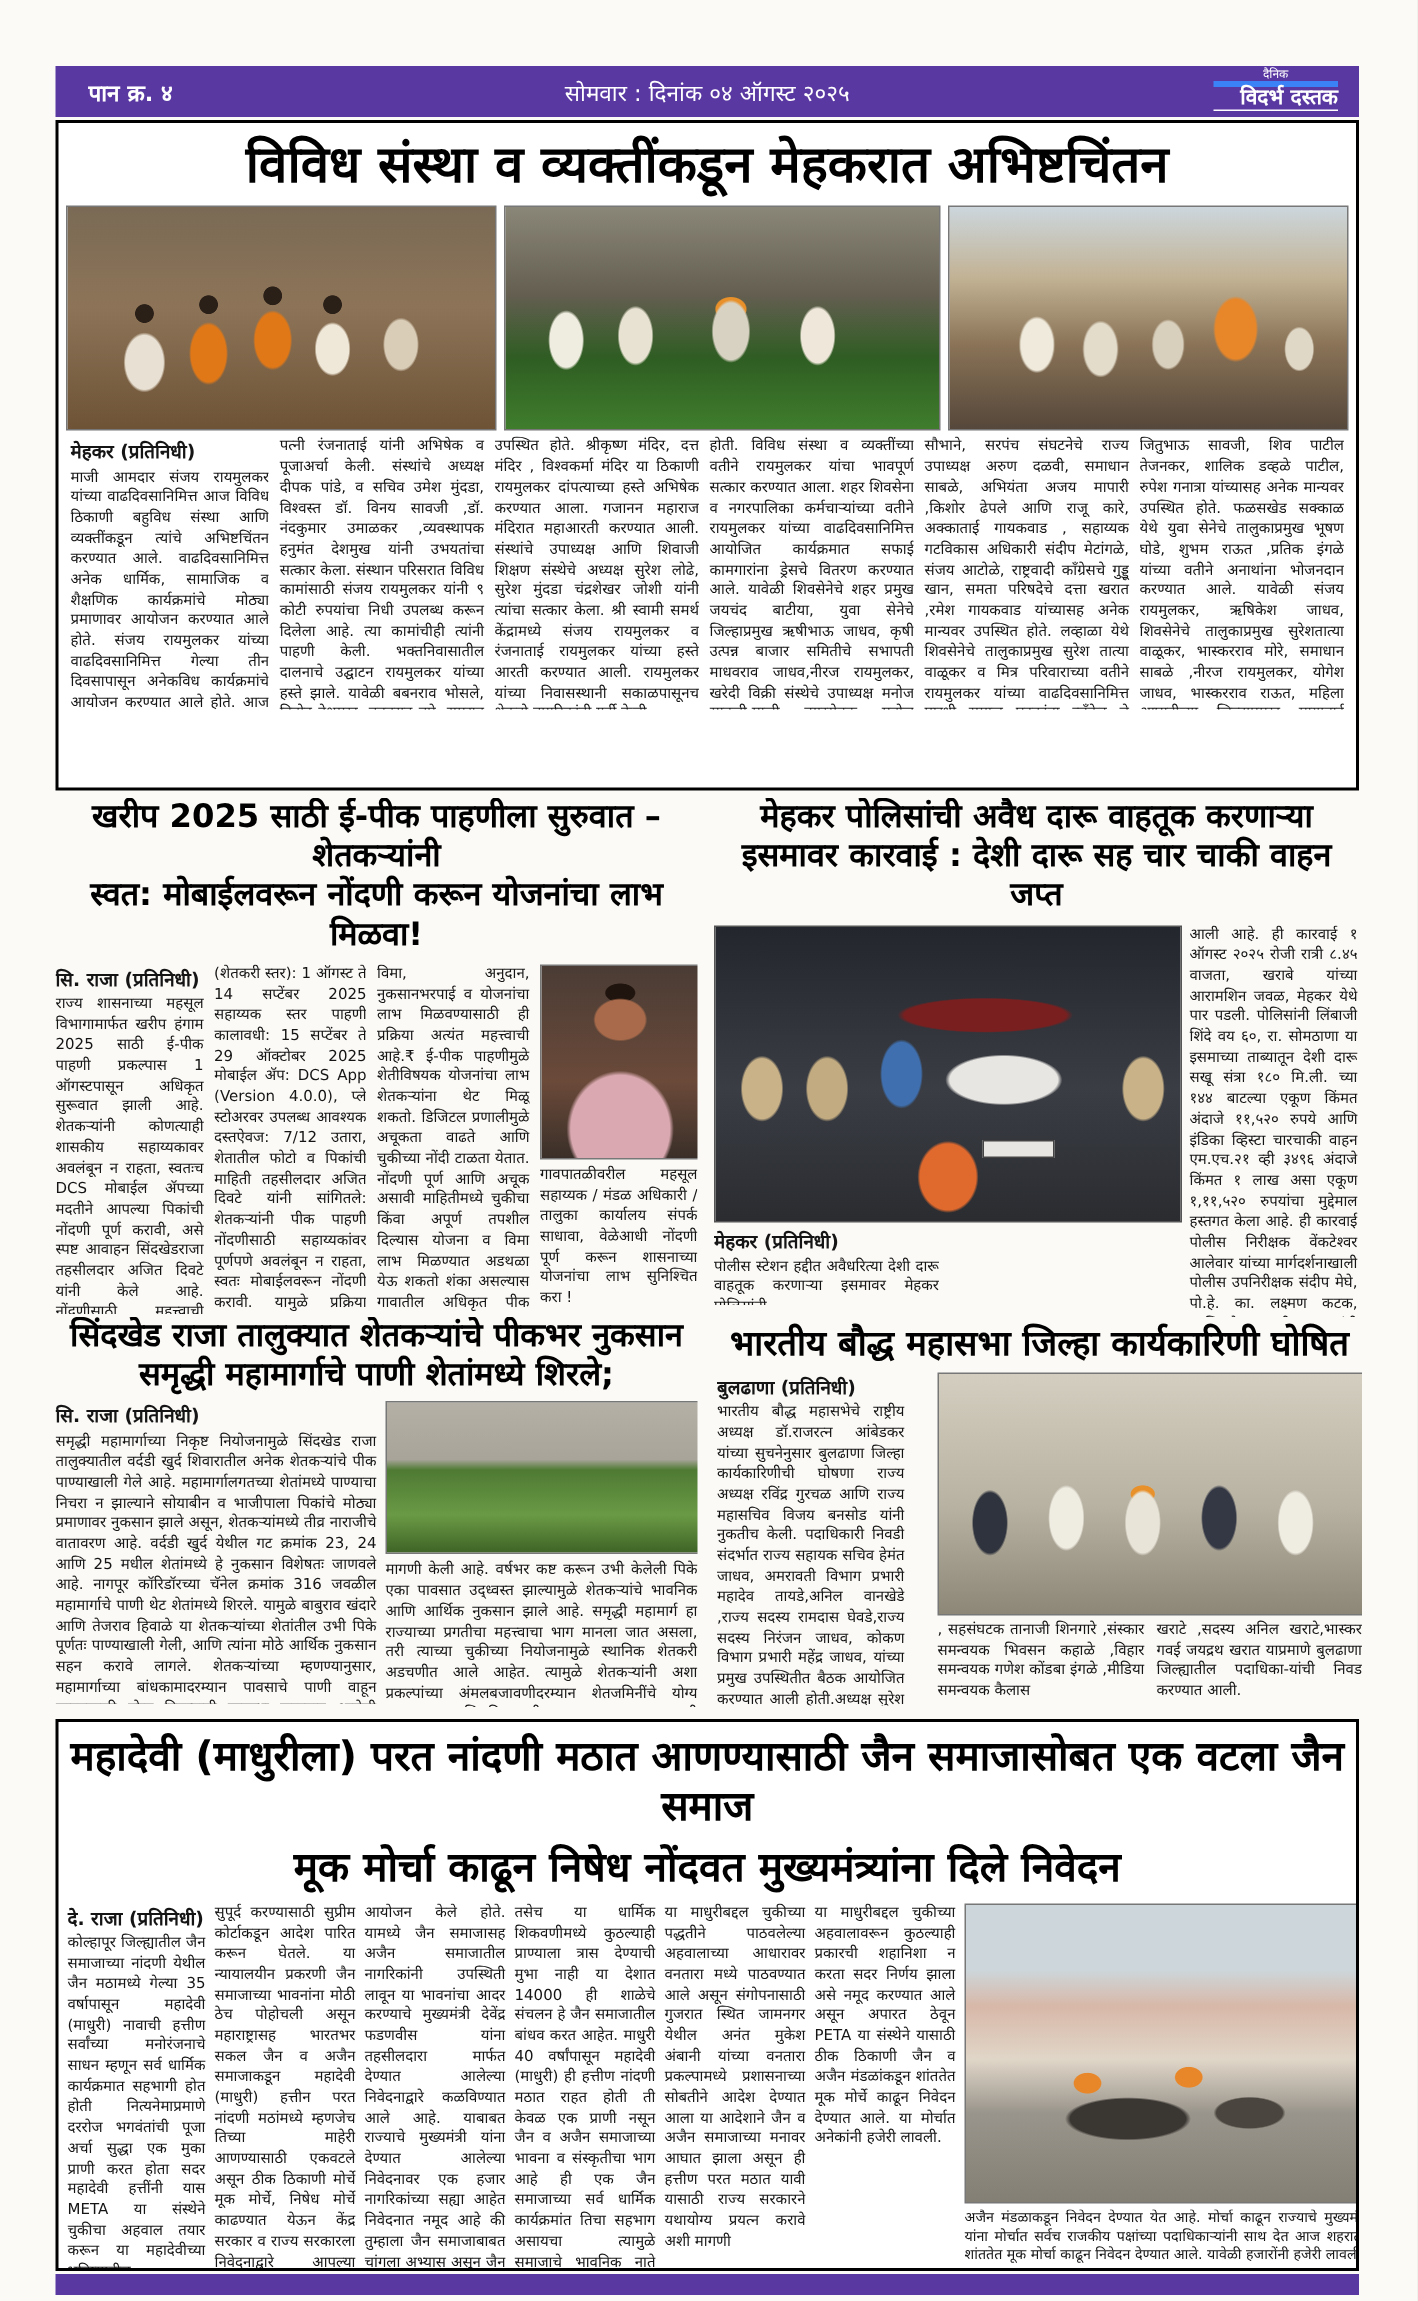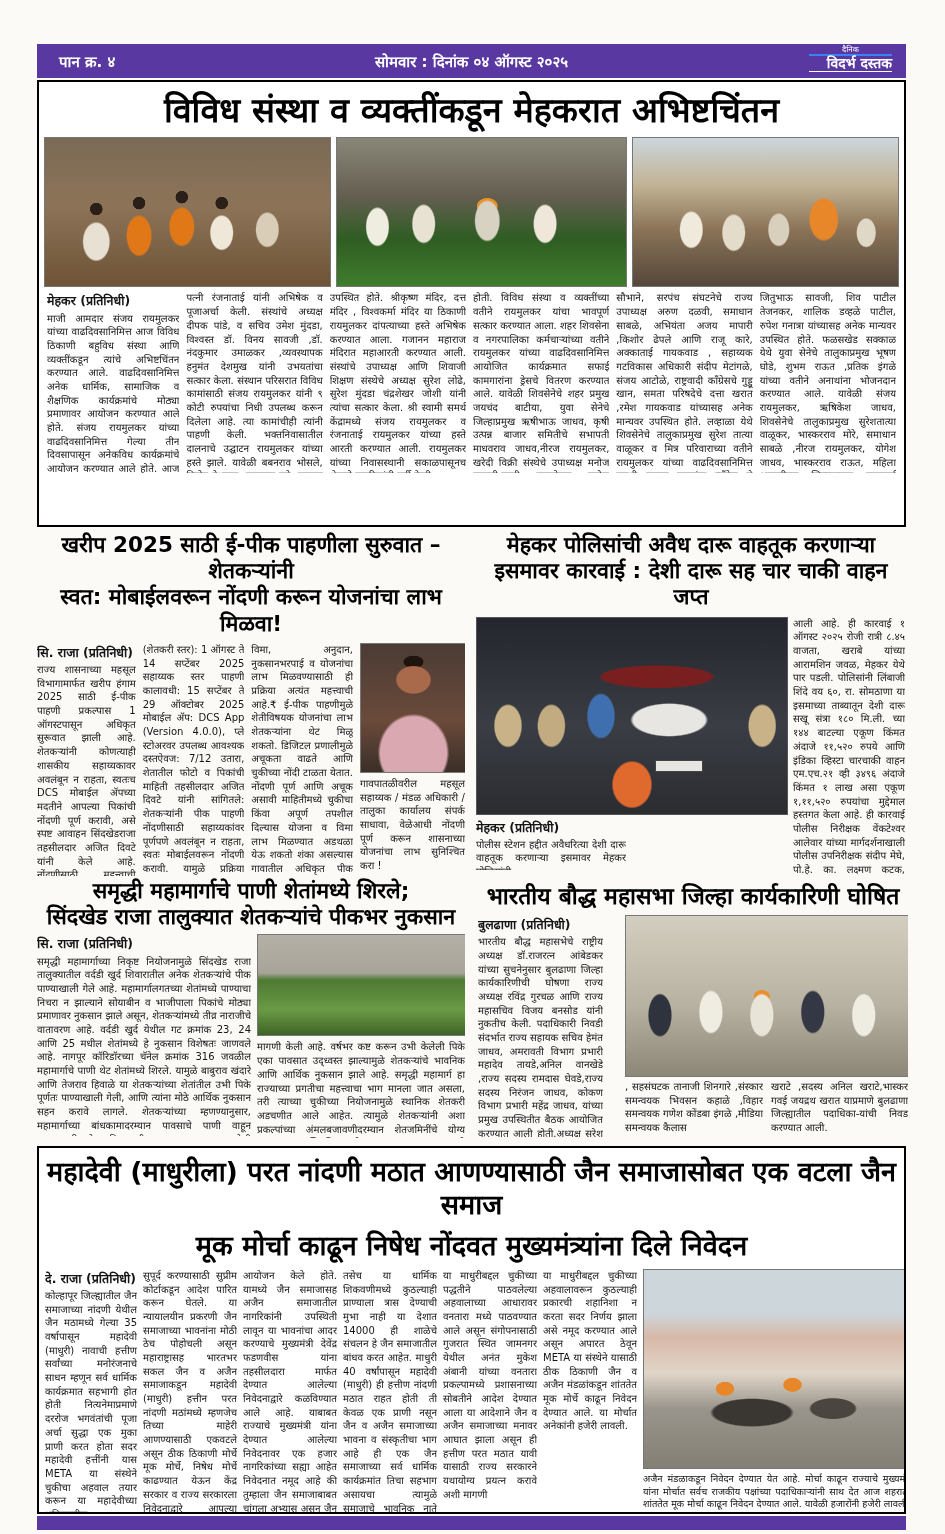--- a/index.html
+++ b/index.html
@@ -2,23 +2,23 @@
 <html><head>
 <meta charset="utf-8">
 <style>
   html,body{margin:0;padding:0;background:#e9e7e2;}
   .page{position:relative;width:945px;height:1534px;background:#fbfaf7;margin:0 auto;
         font-family:"DejaVu Sans",sans-serif;color:#151515;overflow:hidden;}
   
   .topbar{position:absolute;left:37px;top:44px;width:869px;height:34px;background:#5a38a2;
           color:#fff;display:flex;align-items:center;}
   .topbar .pageno{position:absolute;left:22px;font-size:15px;font-weight:bold;}
-  .topbar .dateline{position:absolute;left:0;right:0;text-align:center;font-size:15px;font-weight:bold;}
+  .topbar .dateline{position:absolute;left:0;right:0;text-align:center;font-size:15px;font-weight:normal;}
   .masthead{position:absolute;right:14px;top:2px;text-align:center;line-height:1.05;}
-  .masthead .small{font-size:8px;display:block;border-bottom:2px solid #3b82f6;padding:0 2px;}
+  .masthead .small{font-size:8px;display:block;border-bottom:4px solid #3b82f6;padding:0 2px;}
   .masthead .big{font-size:14px;font-weight:bold;display:block;border-bottom:1px solid #fff;padding-left:18px;}
   
   .leadbox{position:absolute;left:37px;top:80px;width:865px;height:443px;border:2px solid #000;background:#fff;overflow:hidden;}
   .jainbox{position:absolute;left:37px;top:1146px;width:865px;height:364px;border:2px solid #000;background:#fff;overflow:hidden;}
   .footerbar{position:absolute;left:37px;top:1516px;width:869px;height:14px;background:#5a38a2;}
   
   .hl{font-weight:bold;text-align:center;color:#000;line-height:1.22;}
   .hl-lead{font-size:34px;margin-top:8px;}
   .hl-mid{font-size:21.5px;}
   .hl-jain{font-size:27px;margin-top:8px;}
@@ -154,22 +154,22 @@
             <div class="byline">मेहकर (प्रतिनिधी)</div>
             <span>पोलीस स्टेशन हद्दीत अवैधरित्या देशी दारू वाहतूक करणाऱ्या इसमावर मेहकर पोलिसांनी</span>
           </div>
         </div>
       </div>
       <div class="col" style="width:112px;height:268px">आली आहे. ही कारवाई १ ऑगस्ट २०२५ रोजी रात्री ८.४५ वाजता, खराबे यांच्या आरामशिन जवळ, मेहकर येथे पार पडली. पोलिसांनी लिंबाजी शिंदे वय ६०, रा. सोमठाणा या इसमाच्या ताब्यातून देशी दारू सखू संत्रा १८० मि.ली. च्या १४४ बाटल्या एकूण किंमत अंदाजे ११,५२० रुपये आणि इंडिका व्हिस्टा चारचाकी वाहन एम.एच.२१ व्ही ३४९६ अंदाजे किंमत १ लाख असा एकूण १,११,५२० रुपयांचा मुद्देमाल हस्तगत केला आहे. ही कारवाई पोलीस निरीक्षक वेंकटेश्वर आलेवार यांच्या मार्गदर्शनाखाली पोलीस उपनिरीक्षक संदीप मेघे, पो.हे. का. लक्ष्मण कटक, आणि पो.का. करीम शाह यांनी संयुक्तपणे केली. याविरोधात संबंधित कायद्यांतर्गत गुन्हा दाखल करण्यात आला असून, पुढील तपास मेहकर पोलिसांकडून सुरू आहे.</div>
     </div>
   </div>
 
   <div class="art" style="left:37px;top:878px;width:428px;height:264px">
+    <div class="hl hl-mid">सिंदखेड राजा तालुक्यात शेतकऱ्यांचे पीकभर नुकसान</div>
     <div class="hl hl-mid">समृद्धी महामार्गाचे पाणी शेतांमध्ये शिरले;</div>
-    <div class="hl hl-mid">सिंदखेड राजा तालुक्यात शेतकऱ्यांचे पीकभर नुकसान</div>
     <div style="display:flex;gap:6px;margin-top:4px">
       <div class="col" style="width:214px;height:202px">
         <div class="byline">सि. राजा (प्रतिनिधी)</div>
         <span>समृद्धी महामार्गाच्या निकृष्ट नियोजनामुळे सिंदखेड राजा तालुक्यातील वर्दडी खुर्द शिवारातील अनेक शेतकऱ्यांचे पीक पाण्याखाली गेले आहे. महामार्गालगतच्या शेतांमध्ये पाण्याचा निचरा न झाल्याने सोयाबीन व भाजीपाला पिकांचे मोठ्या प्रमाणावर नुकसान झाले असून, शेतकऱ्यांमध्ये तीव्र नाराजीचे वातावरण आहे. वर्दडी खुर्द येथील गट क्रमांक 23, 24 आणि 25 मधील शेतांमध्ये हे नुकसान विशेषतः जाणवले आहे. नागपूर कॉरिडॉरच्या चॅनेल क्रमांक 316 जवळील महामार्गाचे पाणी थेट शेतांमध्ये शिरले. यामुळे बाबुराव खंदारे आणि तेजराव हिवाळे या शेतकऱ्यांच्या शेतांतील उभी पिके पूर्णतः पाण्याखाली गेली, आणि त्यांना मोठे आर्थिक नुकसान सहन करावे लागले. शेतकऱ्यांच्या म्हणण्यानुसार, महामार्गाच्या बांधकामादरम्यान पावसाचे पाणी वाहून जाण्यासाठी योग्य निचऱ्याची व्यवस्था करण्यात आलेली नाही. त्यामुळे प्रत्येक वर्षी पावसाळ्यात शेतात पाणी साचून पिके वाया जात आहेत. यंदा मात्र पिकांचे संपूर्ण नुकसान झाल्याने शेतकरी हवालदिल झाले आहेत. या पार्श्वभूमीवर शेतकऱ्यांनी सिंदखेड राजा तहसीलदारांकडे लेखी निवेदन सादर करून, तातडीने पंचनामा करून नुकसान भरपाई देण्याची</span>
       </div>
       <div style="width:208px">
         <div class="photo p-field" style="width:208px;height:100px;border:1px solid #777"></div>
         <div class="col" style="width:208px;height:98px;margin-top:4px">मागणी केली आहे. वर्षभर कष्ट करून उभी केलेली पिके एका पावसात उद्ध्वस्त झाल्यामुळे शेतकऱ्यांचे भावनिक आणि आर्थिक नुकसान झाले आहे. समृद्धी महामार्ग हा राज्याच्या प्रगतीचा महत्त्वाचा भाग मानला जात असला, तरी त्याच्या चुकीच्या नियोजनामुळे स्थानिक शेतकरी अडचणीत आले आहेत. त्यामुळे शेतकऱ्यांनी अशा प्रकल्पांच्या अंमलबजावणीदरम्यान शेतजमिनींचे योग्य मूल्यमापन आणि निचऱ्याची शाश्वत व्यवस्था करण्याची मागणी केली आहे. या घटनेची प्रशासनाने गंभीर दखल घेऊन लवकरात लवकर पंचनामा आणि नुकसानभरपाईची प्रक्रिया सुरू करावी, अशी शेतकऱ्यांची अपेक्षा आहे. अन्यथा शेतकऱ्यांचा रोष उफाळून येण्याची शक्यता आहे.</div>
       </div>
     </div>
@@ -197,21 +197,21 @@
     <div class="hl hl-jain">मूक मोर्चा काढून निषेध नोंदवत मुख्यमंत्र्यांना दिले निवेदन</div>
     <div style="display:flex;gap:6px;margin:6px 6px 0 6px">
       <div class="col" style="width:92px;height:262px">
         <div class="byline">दे. राजा (प्रतिनिधी)</div>
         <span>कोल्हापूर जिल्ह्यातील जैन समाजाच्या नांदणी येथील जैन मठामध्ये गेल्या 35 वर्षापासून महादेवी (माधुरी) नावाची हत्तीण सर्वांच्या मनोरंजनाचे साधन म्हणून सर्व धार्मिक कार्यक्रमात सहभागी होत होती नित्यनेमाप्रमाणे दररोज भगवंतांची पूजा अर्चा सुद्धा एक मुका प्राणी करत होता सदर महादेवी हत्तींनी यास META या संस्थेने चुकीचा अहवाल तयार करून या महादेवीच्या भविष्यातील सुरक्षिततेसाठी गुजरात स्थित जामनगर मध्ये अनंत मुकेश अंबानी यांनी निर्माण केलेल्या वनतारा या प्राणी संग्रहालयाकडे</span>
       </div>
       <div class="col" style="width:94px;height:262px">सुपूर्द करण्यासाठी सुप्रीम कोर्टाकडून आदेश पारित करून घेतले. या न्यायालयीन प्रकरणी जैन समाजाच्या भावनांना मोठी ठेच पोहोचली असून महाराष्ट्रासह भारतभर सकल जैन व अजैन समाजाकडून महादेवी (माधुरी) हत्तीन परत नांदणी मठांमध्ये म्हणजेच तिच्या माहेरी आणण्यासाठी एकवटले असून ठीक ठिकाणी मोर्चे मूक मोर्चे, निषेध मोर्चे काढण्यात येऊन केंद्र सरकार व राज्य सरकारला निवेदनाद्वारे आपल्या भावना व्यक्त करत आहेत आज दिनांक तीन ऑगस्ट रोजी शहरात सकल जैन समाजाचे वतीने मूक मोर्चाचे</div>
       <div class="col" style="width:94px;height:262px">आयोजन केले होते. यामध्ये जैन समाजासह अजैन समाजातील नागरिकांनी उपस्थिती लावून या भावनांचा आदर करण्याचे मुख्यमंत्री देवेंद्र फडणवीस यांना तहसीलदारा मार्फत देण्यात आलेल्या निवेदनाद्वारे कळविण्यात आले आहे. याबाबत राज्याचे मुख्यमंत्री यांना देण्यात आलेल्या निवेदनावर एक हजार नागरिकांच्या सह्या आहेत निवेदनात नमूद आहे की तुम्हाला जैन समाजाबाबत चांगला अभ्यास असून जैन धर्मीय कुठल्याही प्राणी बद्दल प्रेम करुणा, दया भावाने वागतात</div>
       <div class="col" style="width:94px;height:262px">तसेच या धार्मिक शिकवणीमध्ये कुठल्याही प्राण्याला त्रास देण्याची मुभा नाही या देशात 14000 ही शाळेचे संचलन हे जैन समाजातील बांधव करत आहेत. माधुरी 40 वर्षांपासून महादेवी (माधुरी) ही हत्तीण नांदणी मठात राहत होती ती केवळ एक प्राणी नसून जैन व अजैन समाजाच्या भावना व संस्कृतीचा भाग आहे ही एक जैन समाजाच्या सर्व धार्मिक कार्यक्रमांत तिचा सहभाग असायचा त्यामुळे समाजाचे भावनिक नाते तिच्याशी जोडले गेले आहे.</div>
       <div class="col" style="width:94px;height:262px">या माधुरीबद्दल चुकीच्या पद्धतीने पाठवलेल्या अहवालाच्या आधारावर वनतारा मध्ये पाठवण्यात आले असून संगोपनासाठी गुजरात स्थित जामनगर येथील अनंत मुकेश अंबानी यांच्या वनतारा प्रकल्पामध्ये प्रशासनाच्या सोबतीने आदेश देण्यात आला या आदेशाने जैन व अजैन समाजाच्या मनावर आघात झाला असून ही हत्तीण परत मठात यावी यासाठी राज्य सरकारने यथायोग्य प्रयत्न करावे अशी मागणी</div>
-      <div class="col" style="width:94px;height:262px">या माधुरीबद्दल चुकीच्या अहवालावरून कुठल्याही प्रकारची शहानिशा न करता सदर निर्णय झाला असे नमूद करण्यात आले असून अपारत ठेवून META या संस्थेने यासाठी ठीक ठिकाणी जैन व अजैन मंडळांकडून शांततेत मूक मोर्चे काढून निवेदन देण्यात आले. या मोर्चात अनेकांनी हजेरी लावली.</div>
+      <div class="col" style="width:94px;height:262px">या माधुरीबद्दल चुकीच्या अहवालावरून कुठल्याही प्रकारची शहानिशा न करता सदर निर्णय झाला असे नमूद करण्यात आले असून अपारत ठेवून PETA या संस्थेने यासाठी ठीक ठिकाणी जैन व अजैन मंडळांकडून शांततेत मूक मोर्चे काढून निवेदन देण्यात आले. या मोर्चात अनेकांनी हजेरी लावली.</div>
       <div style="width:223px">
         <div class="photo p-morcha" style="width:270px;height:198px;border:1px solid #777"></div>
         <div class="capline" style="width:270px;height:58px;margin-top:4px">अजैन मंडळाकडून निवेदन देण्यात येत आहे. मोर्चा काढून राज्याचे मुख्यमंत्री यांना मोर्चात सर्वच राजकीय पक्षांच्या पदाधिकाऱ्यांनी साथ देत आज शहरातून शांततेत मूक मोर्चा काढून निवेदन देण्यात आले. यावेळी हजारोंनी हजेरी लावली.</div>
       </div>
     </div>
   </div>
 
   <div class="footerbar"></div>
 
 </div>

